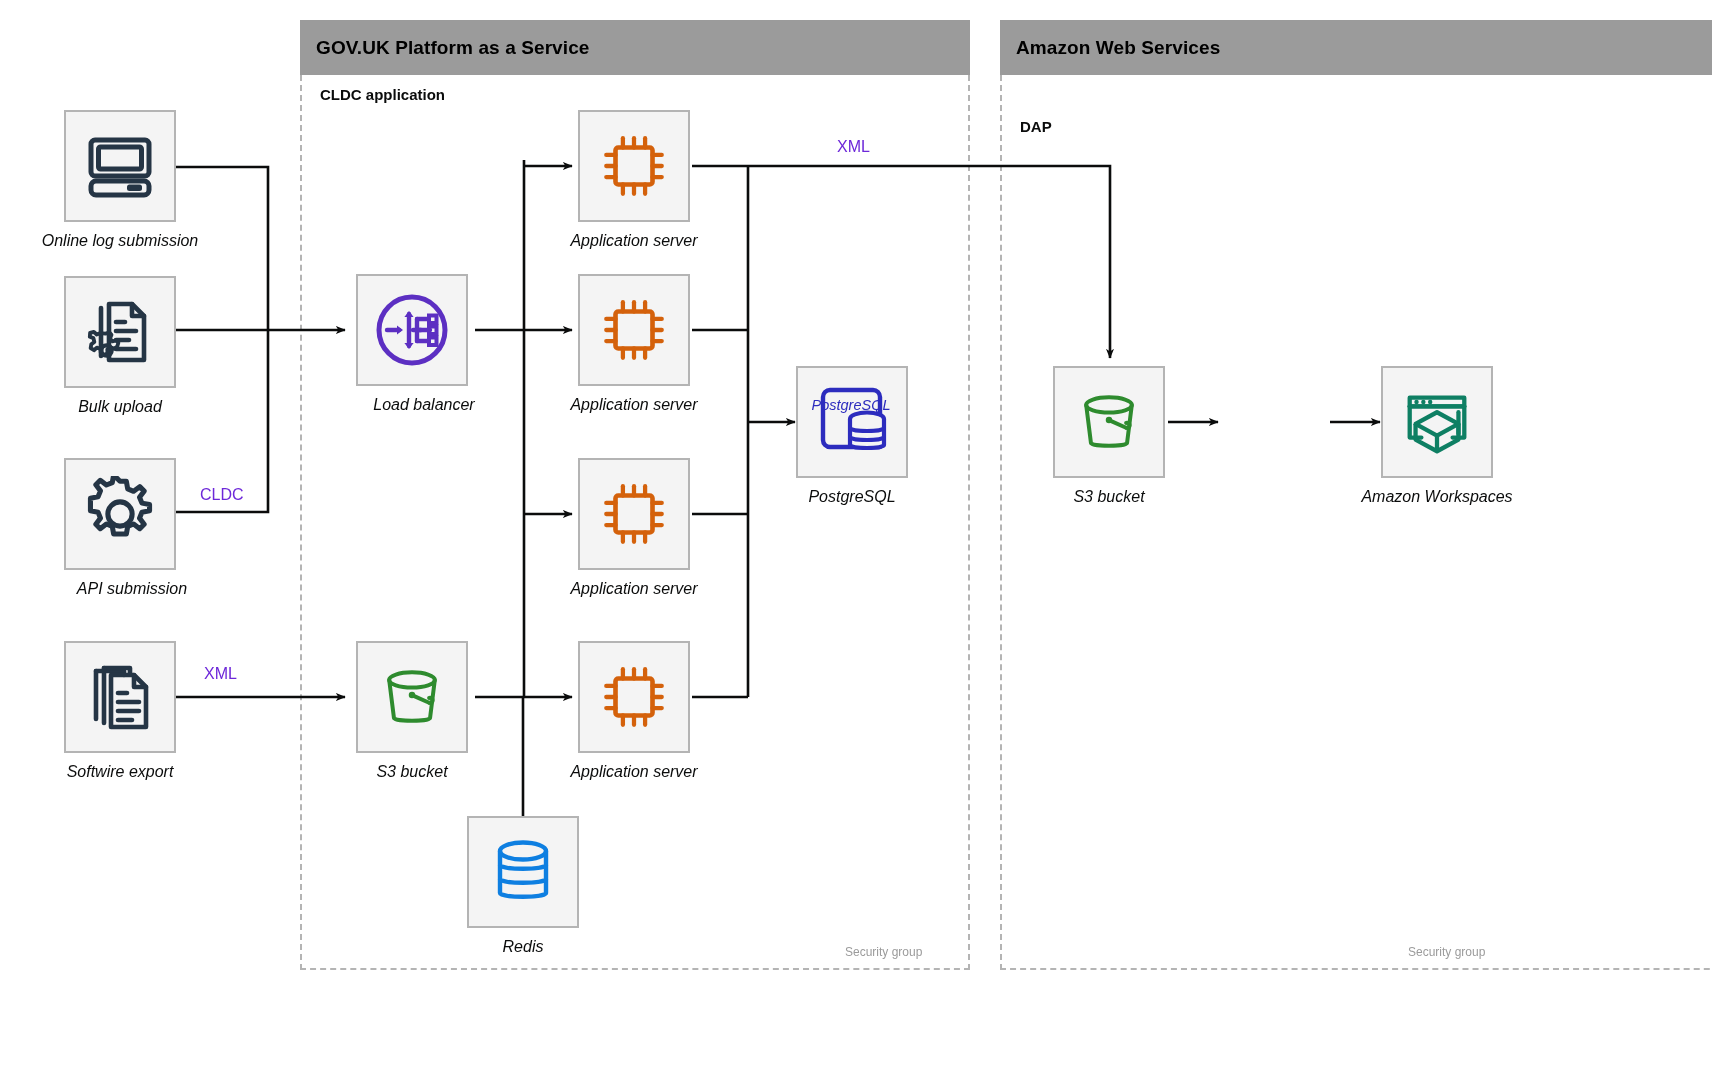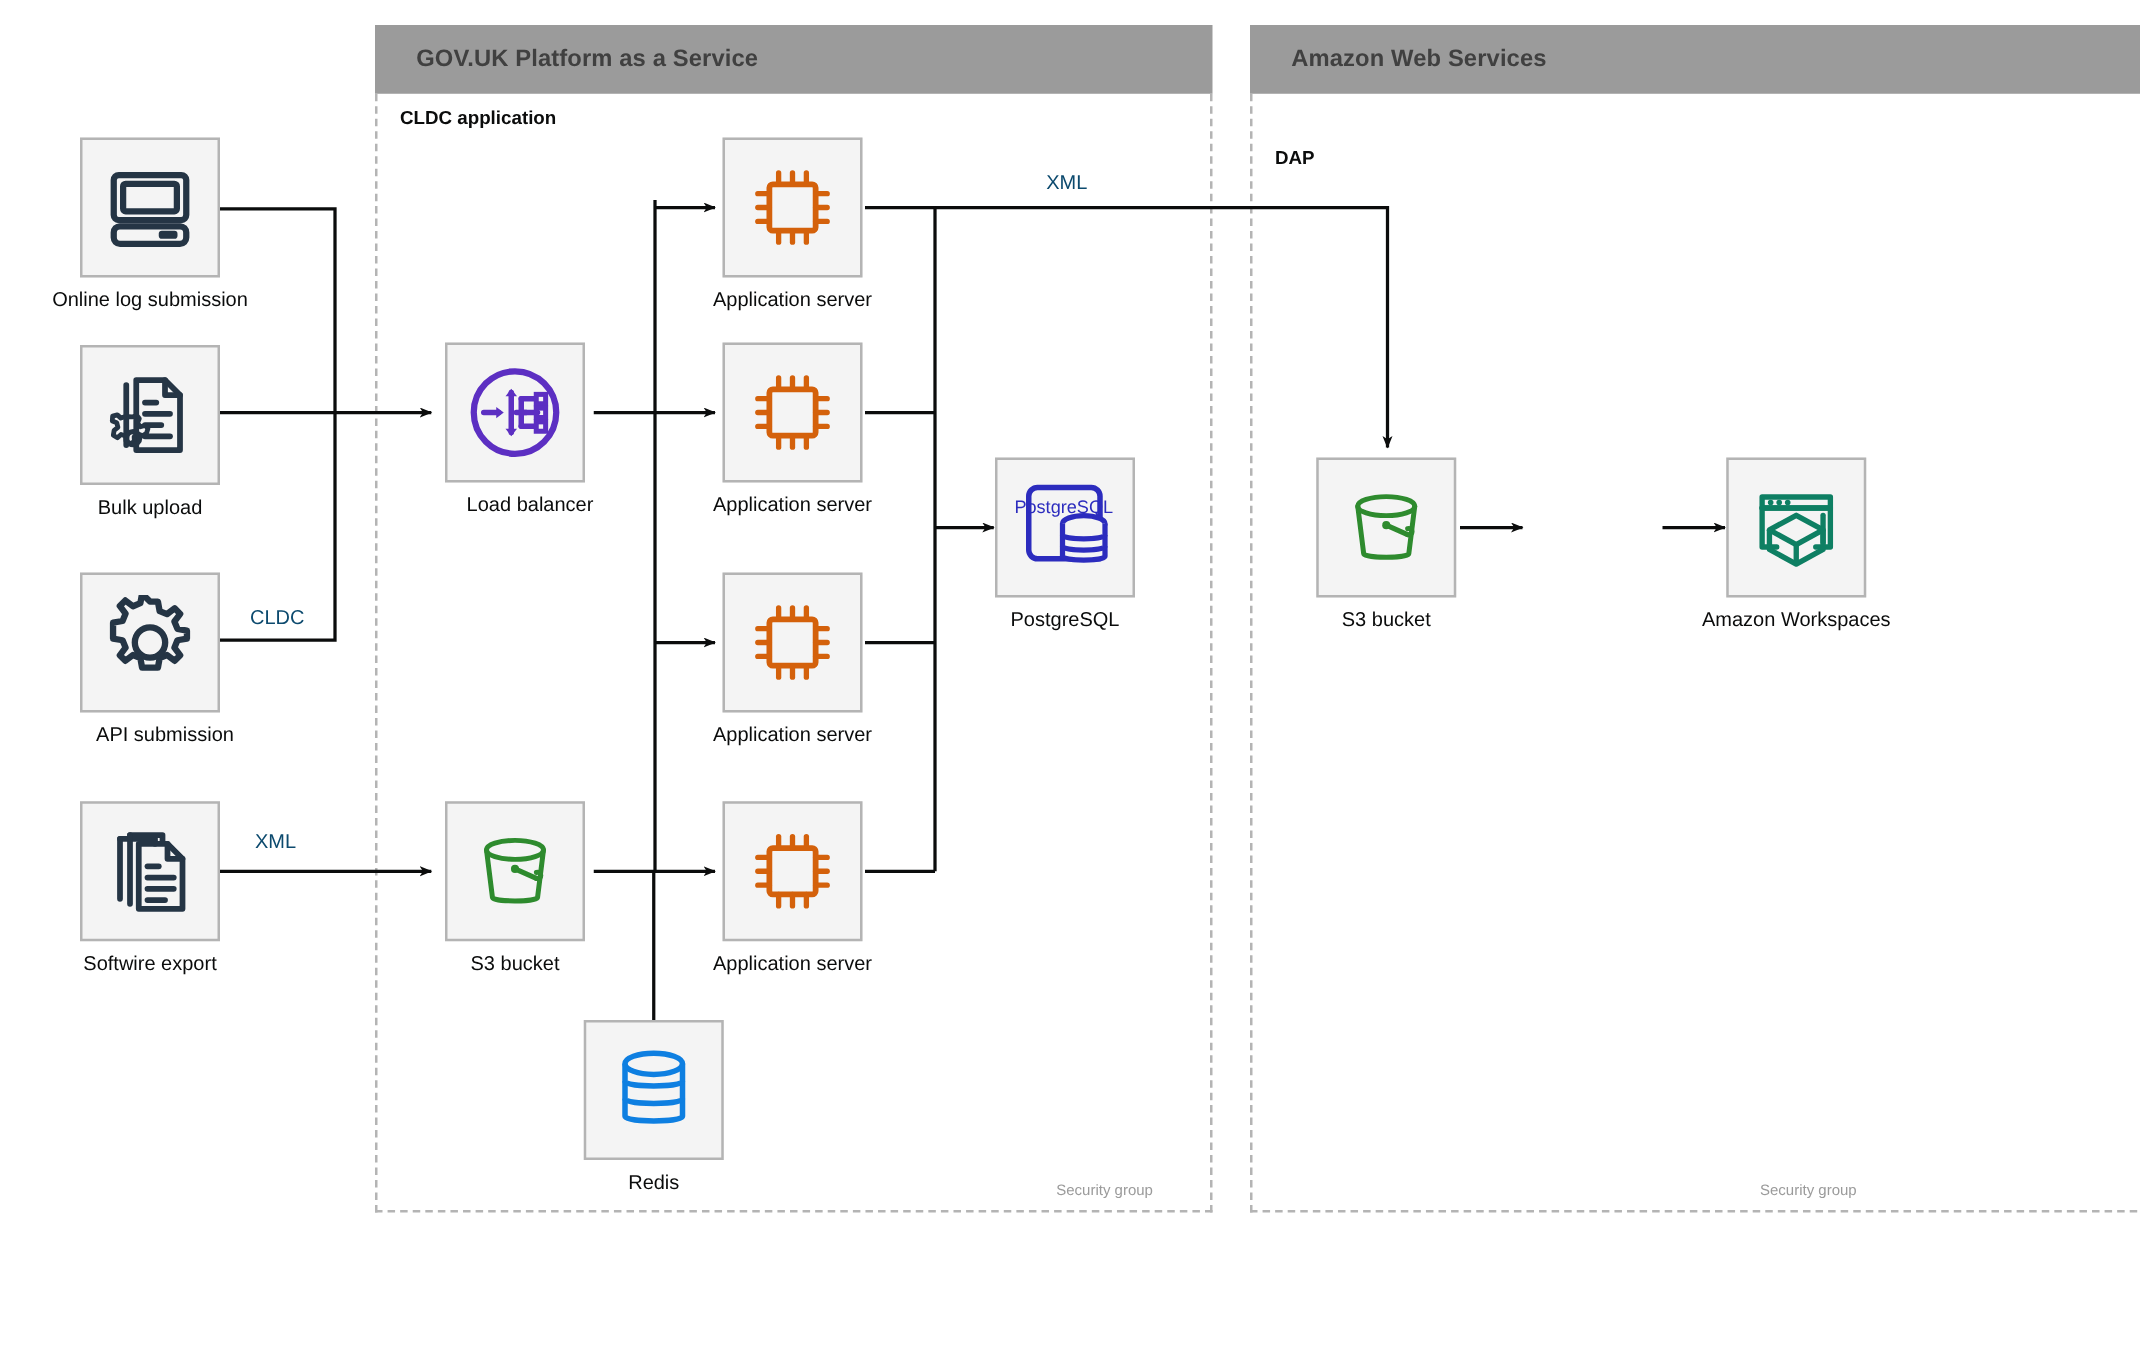--- a/index.html
+++ b/index.html
@@ -2,38 +2,38 @@
 <html><head>
 <meta charset="utf-8">
 <style>
   html,body{margin:0;padding:0;background:#ffffff;}
   body{width:1712px;height:1082px;position:relative;
        font-family:"Liberation Sans","DejaVu Sans",sans-serif;
        color:#0b0c0c;overflow:hidden;}
   #canvas{position:absolute;left:0;top:0;width:1712px;height:1082px;}
 
   
-  .group-header{position:absolute;background:#9b9b9b;color:#404040;
+  .group-header{position:absolute;background:#9b9b9b;color:#000000;
        font-weight:bold;font-size:19px;display:flex;align-items:center;
-       padding-left:33px;box-sizing:border-box;letter-spacing:.1px;}
+       padding-left:16px;box-sizing:border-box;letter-spacing:.1px;}
   .group-body{position:absolute;border:2px dashed #b4b4b4;border-top:none;
        box-sizing:border-box;background:transparent;}
   .group-sub{position:absolute;font-weight:bold;font-size:15px;color:#0b0c0c;}
   .sec-group{position:absolute;font-size:12px;color:#9b9b9b;}
 
   
-  .node{position:absolute;}
+  .node{position:absolute;font-style:italic;}
   .node .box{position:absolute;left:0;top:0;background:#f4f4f4;
        border:2px solid #b4b4b4;box-sizing:border-box;
        display:flex;align-items:center;justify-content:center;}
   .node .cap{position:absolute;width:260px;left:50%;transform:translateX(-50%);
        text-align:center;font-size:16px;color:#0b0c0c;white-space:nowrap;}
 
   
-  .elabel{position:absolute;font-size:16px;color:#0c4a6e;background:#ffffff;
+  .elabel{position:absolute;font-size:16px;color:#6d28d9;background:#ffffff;
        padding:0 4px;white-space:nowrap;text-align:center;}
 
   svg{display:block;}
   .wires{position:absolute;left:0;top:0;width:1712px;height:1082px;
          pointer-events:none;}
 </style>
 </head>
 <body>
 
 <div id="canvas">

